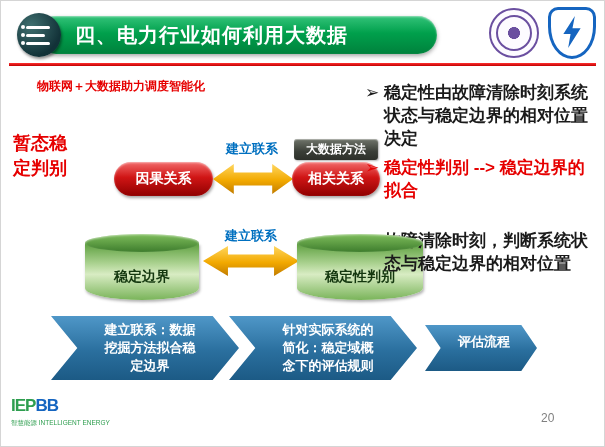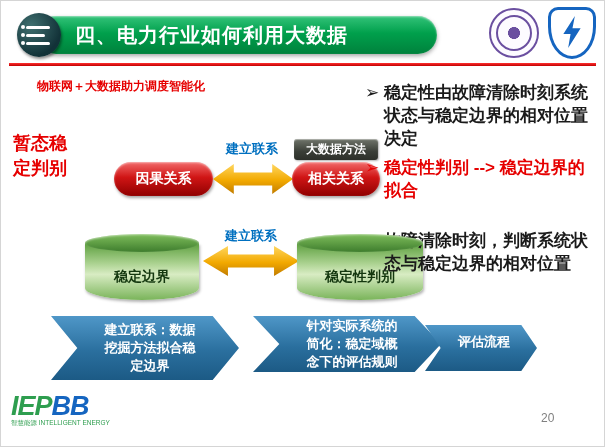--- a/index.html
+++ b/index.html
@@ -135,26 +135,26 @@
   
   .chevron {
     position:absolute;
     background:linear-gradient(to bottom,#4f97c8 0%,#2a6f9e 55%,#1c5a85 100%);
     clip-path:polygon(0 0, 86% 0, 100% 50%, 86% 100%, 0 100%, 14% 50%);
     color:#fff; font-size:13px; font-weight:bold; text-align:center;
     display:flex; align-items:center; justify-content:center;
     box-sizing:border-box;
   }
   .chevron.c1 { left:50px;  top:315px; width:188px; height:64px; padding:4px 38px 4px 48px; }
-  .chevron.c2 { left:252px; top:315px; width:188px; height:56px; padding:4px 38px 4px 48px; }
+  .chevron.c2 { left:228px; top:315px; width:188px; height:64px; padding:4px 38px 4px 48px; }
   .chevron.c3 { left:424px; top:324px; width:112px; height:46px; padding:4px 20px 16px 26px; }
 
   
   .footer-logo { position:absolute; left:10px; top:392px; width:110px; }
-  .footer-logo .logo-main { font-size:27px; font-weight:bold; font-style:italic; line-height:26px; letter-spacing:-1px; }
+  .footer-logo .logo-main { font-size:17px; font-weight:bold; line-height:26px; letter-spacing:-1px; }
   .footer-logo .lg-green { color:#2e9e4f; }
   .footer-logo .lg-blue  { color:#1565c0; }
   .footer-logo .logo-sub { font-size:6.5px; color:#2e9e4f; line-height:8px; }
   .page-number { position:absolute; left:540px; top:410px; font-size:12px; color:#808080; }
 </style>
 </head>
 <body>
 
 <div class="slide">
 

